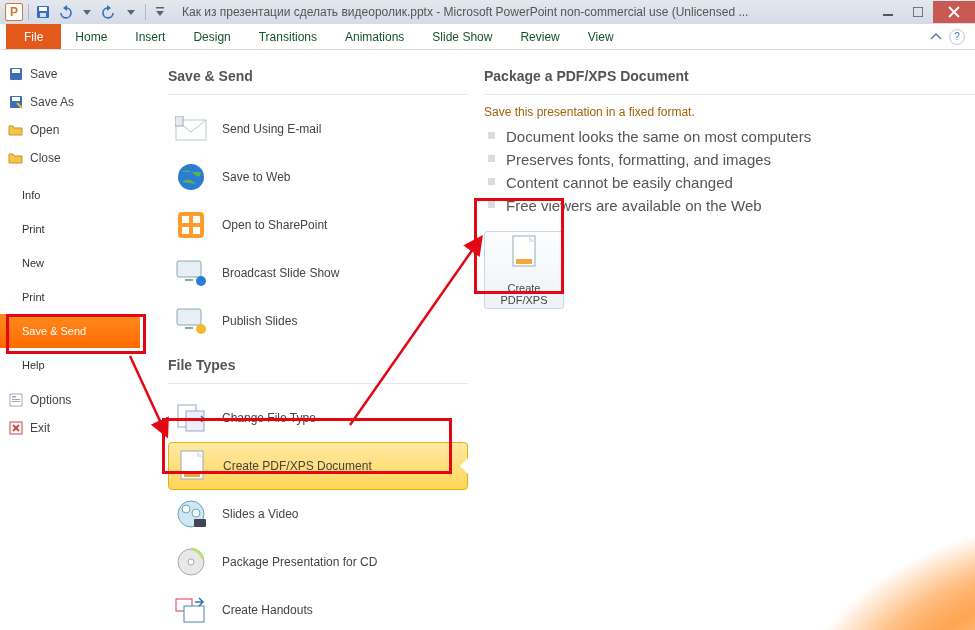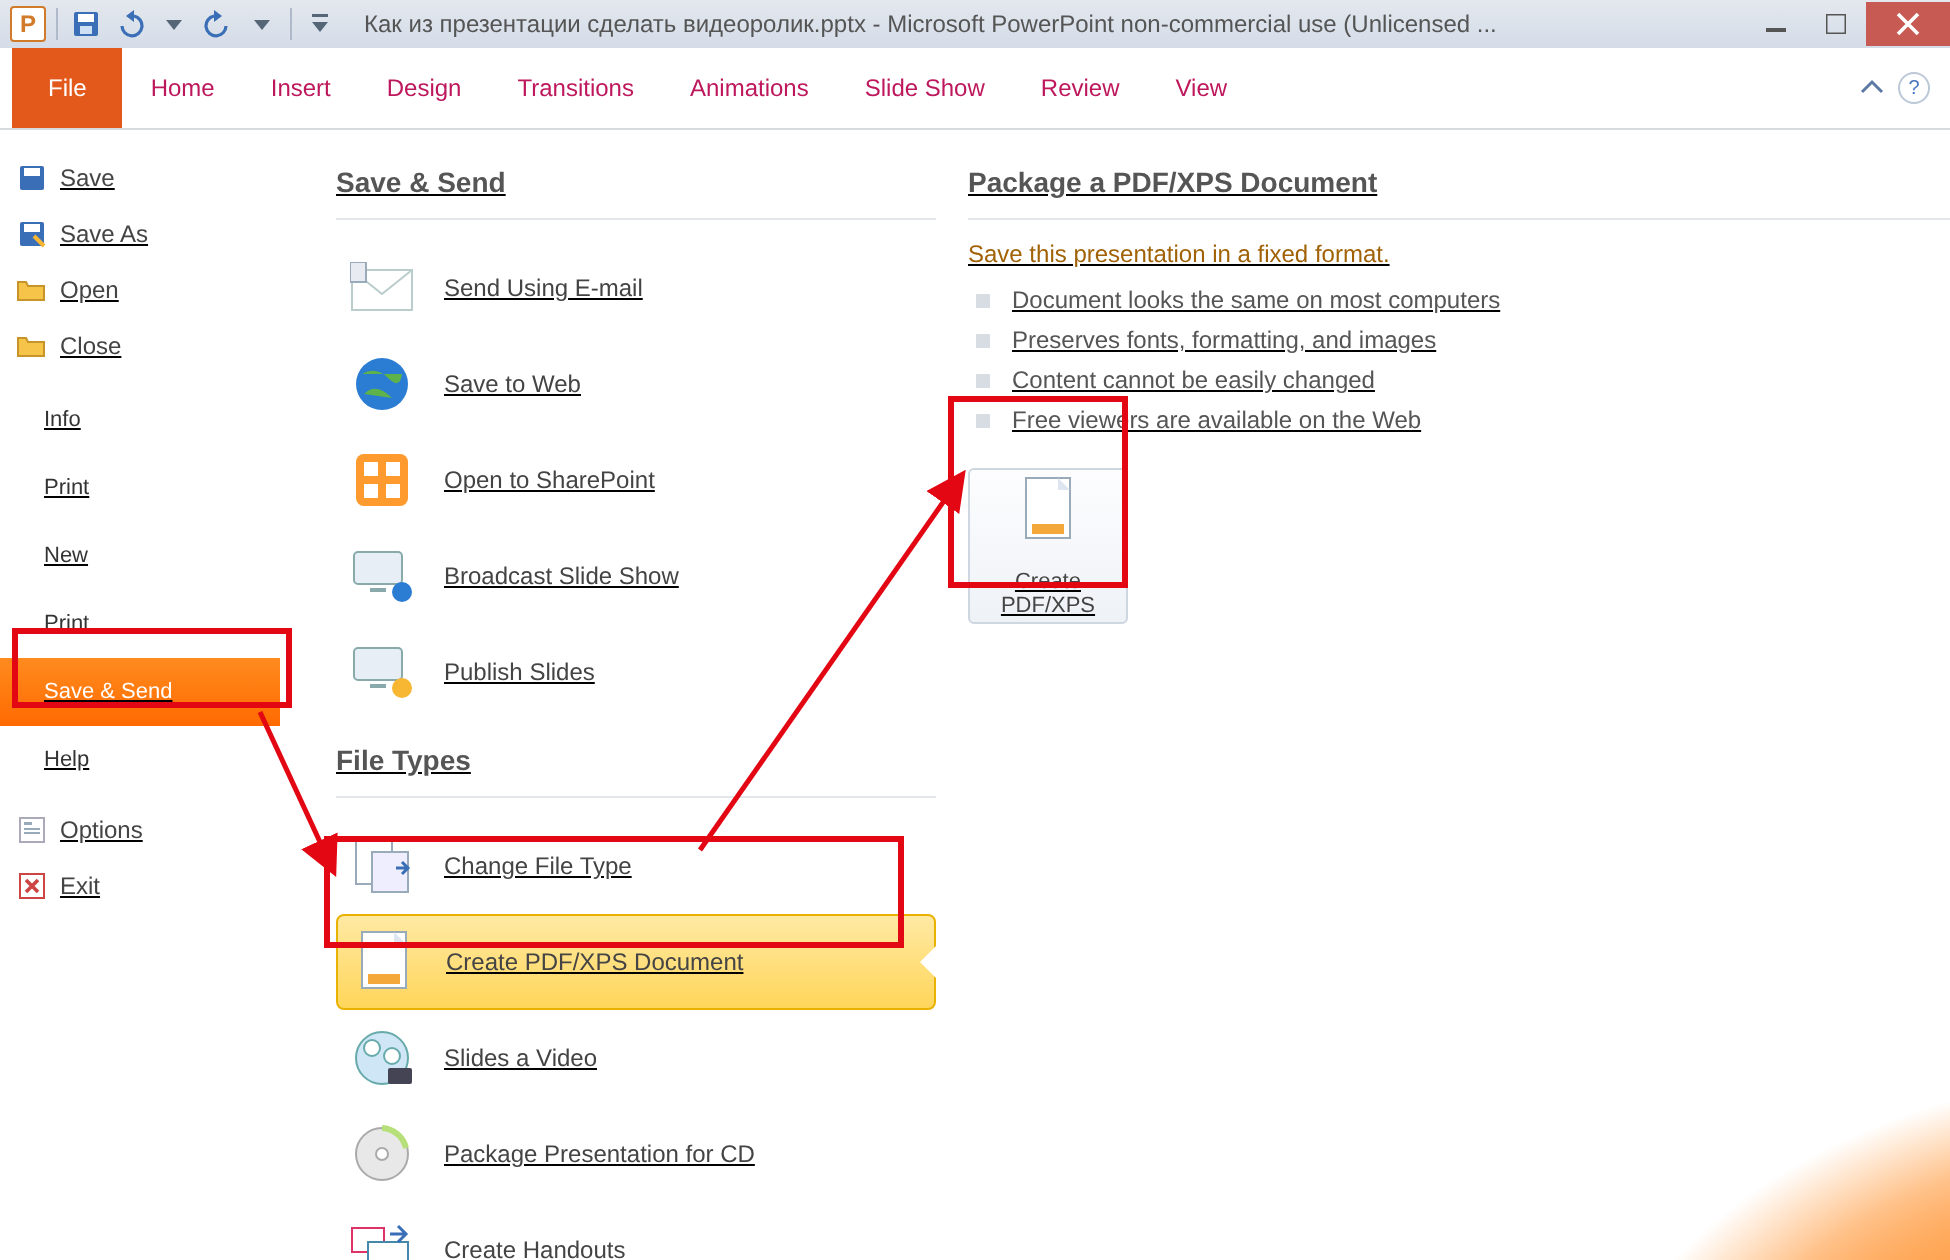--- a/index.html
+++ b/index.html
@@ -8,45 +8,45 @@
 .titlebar { height: 24px; background: linear-gradient(#e4e8ee,#d4dce8); display: flex; align-items: center; font-size: 12px; color: #444; }
 .titlebar .qat { display: flex; align-items: center; gap: 2px; padding: 0 4px; }
 .qat-btn { width: 20px; height: 20px; display: flex; align-items: center; justify-content: center; border-radius: 2px; }
 .qat-sep { width: 1px; height: 16px; background: #aeb9c9; margin: 0 2px; }
 .app-icon { width: 18px; height: 18px; background: #fff; border: 1px solid #d07a2a; display: flex; align-items: center; justify-content: center; color: #d07a2a; font-weight: bold; font-size: 12px; border-radius: 2px; }
 .title-text { flex: 1; padding-left: 8px; color: #555; white-space: nowrap; overflow: hidden; }
 .winbtns { display: flex; }
 .winbtn { width: 30px; height: 22px; display: flex; align-items: center; justify-content: center; font-size: 12px; color: #555; }
 .winbtn.close { background: #c85a54; color: #fff; width: 42px; }
 
-.ribbon-tabs { height: 41px; background: #fff; border-bottom: 1px solid #d7dbde; display: flex; align-items: stretch; font-size: 12px; }
-.rtab { padding: 0 14px; display: flex; align-items: center; color: #be185d; cursor: default; }
+.ribbon-tabs { height: 26px; background: #fff; border-bottom: 1px solid #d7dbde; display: flex; align-items: stretch; font-size: 12px; }
+.rtab { padding: 0 14px; display: flex; align-items: center; color: #14532d; cursor: default; }
 .rtab.file { background: #e2591b; color: #fff; font-weight: normal; margin-left: 6px; padding: 0 18px; }
 .ribbon-right { margin-left: auto; display: flex; align-items: center; gap: 6px; padding-right: 10px; }
 .rr-btn { width: 16px; height: 16px; border: 1px solid #bcc8d8; border-radius: 8px; display:flex; align-items:center; justify-content:center; font-size:10px; color:#4a74c0; }
 
-.backstage { display: flex; height: 580px; text-decoration: underline; }
+.backstage { display: flex; height: 580px; }
 .left-nav { width: 140px; background: #fff; padding-top: 10px; font-size: 12px; color: #444; }
 .nav-item { height: 28px; display: flex; align-items: center; padding-left: 30px; position: relative; }
 .nav-item .nicon { position: absolute; left: 8px; width: 16px; height: 16px; display: flex; align-items: center; justify-content: center; }
 .nav-sec { height: 34px; display: flex; align-items: center; padding-left: 22px; font-size: 11px; color: #333; }
 .nav-sec.active { background: linear-gradient(#ff8b1f,#ff6a00); color: #fff; position: relative; }
 .nav-sec.active::after { content:""; position:absolute; right:-10px; top:50%; transform:translateY(-50%); border-left:10px solid #ff6a00; border-top:10px solid transparent; border-bottom:10px solid transparent; }
 
 .content { flex: 1; display: flex; padding: 18px 0 0 28px; background: #fff; position: relative; overflow: hidden; }
 .col-send { width: 300px; }
 .col-detail { flex:1; padding-left: 16px; }
 .sec-head { font-size: 14px; font-weight: bold; color: #555; margin-bottom: 10px; }
 .opt-row { height: 48px; display: flex; align-items: center; gap: 14px; padding-left: 6px; font-size: 12px; color: #444; border-radius: 4px; }
 .opt-row .oicon { width: 34px; height: 34px; display:flex; align-items:center; justify-content:center; }
 .opt-row.selected { background: linear-gradient(#ffe9a3,#ffd65a); border: 1px solid #e9b200; position: relative; }
 .opt-row.selected::after { content:""; position:absolute; right:-1px; top:50%; transform:translateY(-50%); width:0; height:0; border-right:8px solid #fff; border-top:8px solid transparent; border-bottom:8px solid transparent; }
 
 .detail-desc { font-size: 12px; color: #a16207; margin-bottom: 6px; }
-.bullet-list { list-style: none; font-size: 12px; color: #555; }
+.bullet-list { list-style: none; font-size: 15px; color: #555; }
 .bullet-list li { padding: 3px 0 3px 22px; position: relative; }
 .bullet-list li::before { content:""; position:absolute; left:4px; top:7px; width:7px; height:7px; background:#d8dde3; }
 
 .big-btn { margin-top: 14px; width: 80px; height: 78px; border: 1px solid #cdd6e1; background: linear-gradient(#fdfdfe,#eef2f7); border-radius: 3px; display:flex; flex-direction:column; align-items:center; justify-content:center; font-size:11px; color:#444; text-align:center; gap:12px; }
 .big-btn .bicon { width: 36px; height: 36px; display:flex; align-items:center; justify-content:center; }
 
 .redbox { position:absolute; border: 3px solid #e30613; pointer-events:none; }
 .arrow-svg { position:absolute; pointer-events:none; }
 
 .swoosh { position:absolute; right:-60px; bottom:-90px; width:520px; height:340px; background: radial-gradient(ellipse 420px 260px at 100% 100%, #ffa63e 0%, #ff8a1f 35%, rgba(255,138,31,0) 62%); transform: rotate(-8deg); pointer-events:none; }

